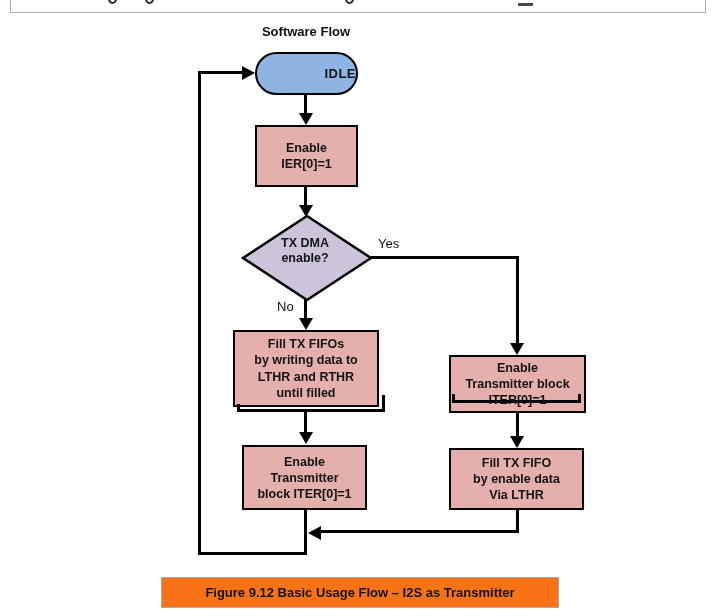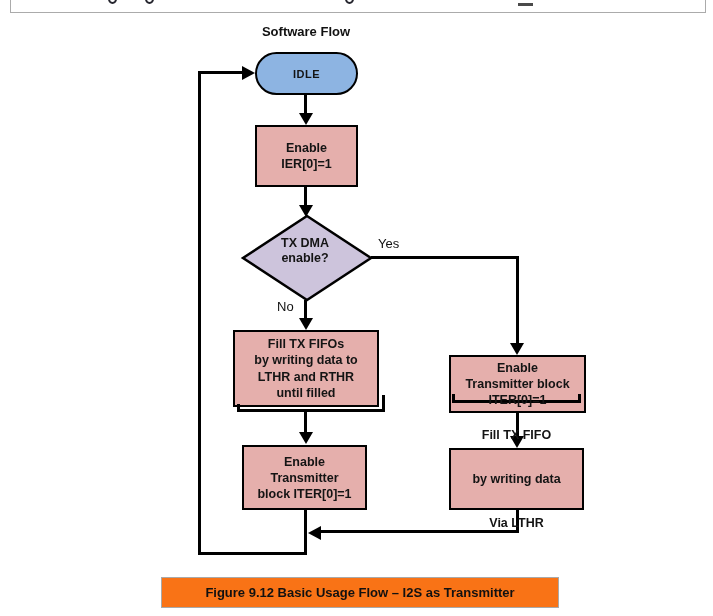--- a/index.html
+++ b/index.html
@@ -30,21 +30,21 @@
   .ln{position:absolute;background:var(--line-color);}
   
   .ah-down{position:absolute;width:0;height:0;border-left:7px solid transparent;border-right:7px solid transparent;border-top:12px solid var(--line-color);}
   .ah-right{position:absolute;width:0;height:0;border-top:7px solid transparent;border-bottom:7px solid transparent;border-left:13px solid var(--line-color);}
   .ah-left{position:absolute;width:0;height:0;border-top:7px solid transparent;border-bottom:7px solid transparent;border-right:13px solid var(--line-color);}
 
   
   .node{position:absolute;display:flex;flex-direction:column;justify-content:center;align-items:center;
     font-weight:bold;color:#141414;text-align:center;}
   .terminator{background:var(--terminator-fill);border:2.5px solid var(--line-color);border-radius:22px;
-    font-size:11px;letter-spacing:.5px;}
+    font-size:13px;letter-spacing:.5px;align-items:flex-end;}
   .process{background:var(--process-fill);border:2.5px solid var(--line-color);font-size:12.5px;line-height:16px;}
   .big-lines{line-height:16.5px;}
   .decision-text{position:absolute;font-weight:bold;font-size:12.5px;line-height:15px;text-align:center;color:#141414;}
   .edge-label{position:absolute;font-size:13px;font-weight:normal;color:#111;}
   .artifact{position:absolute;background:var(--line-color);}
 
   .caption-box{position:absolute;left:161px;top:577px;width:398px;height:31px;
     border:1.5px solid var(--caption-border);display:flex;align-items:center;justify-content:center;
     font-size:13px;font-weight:bold;color:#111;background:#f97316;}
   svg{display:block;}
@@ -136,23 +136,23 @@
   <div class="node process" style="left:449px;top:355px;width:137px;height:58px;justify-content:flex-start;padding-top:3px;">
     <div class="node-line">Enable</div>
     <div class="node-line">Transmitter block</div>
     <div class="node-line">ITER[0]=1</div>
   </div>
 
   <div class="artifact" style="left:452px;top:400px;width:129px;height:2.5px;z-index:1;"></div>
   <div class="artifact" style="left:452px;top:394px;width:2.5px;height:8.5px;z-index:1;"></div>
   <div class="artifact" style="left:578px;top:394px;width:2.5px;height:8.5px;z-index:1;"></div>
 
-  <div class="node process" style="left:449px;top:448px;width:135px;height:62px;gap:28px;">
+  <div class="node process" style="left:449px;top:448px;width:135px;height:62px;">
     <div class="node-line">Fill TX FIFO</div>
-    <div class="node-line">by writing data</div>
+    <div class="node-line">by enable data</div>
     <div class="node-line">Via LTHR</div>
   </div>
 
   <div class="caption-box">
     <span>Figure 9.12 Basic Usage Flow – I2S as Transmitter</span>
   </div>
 
 </div>
 
 </body></html>

